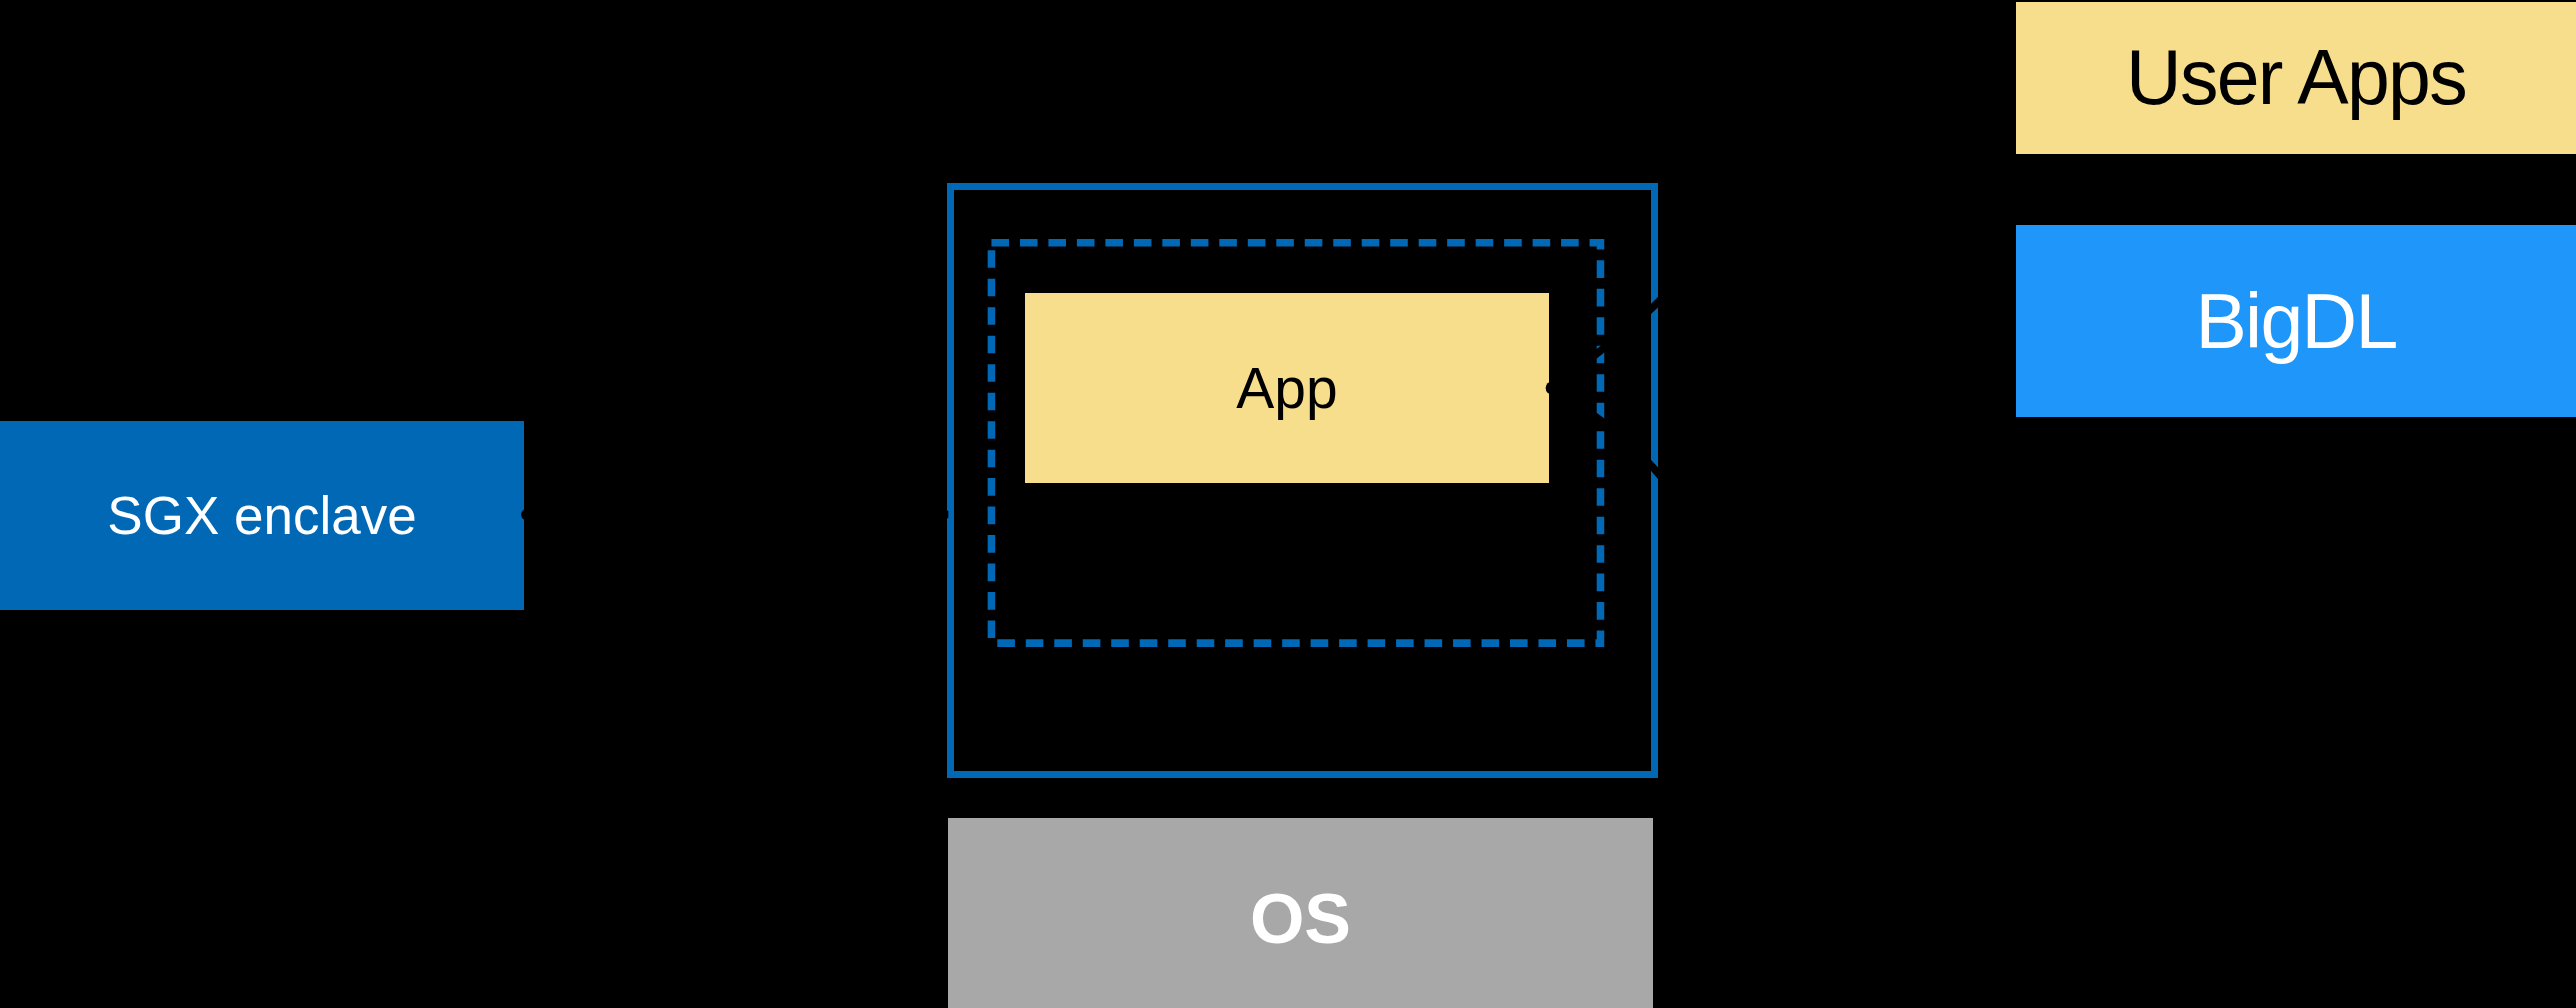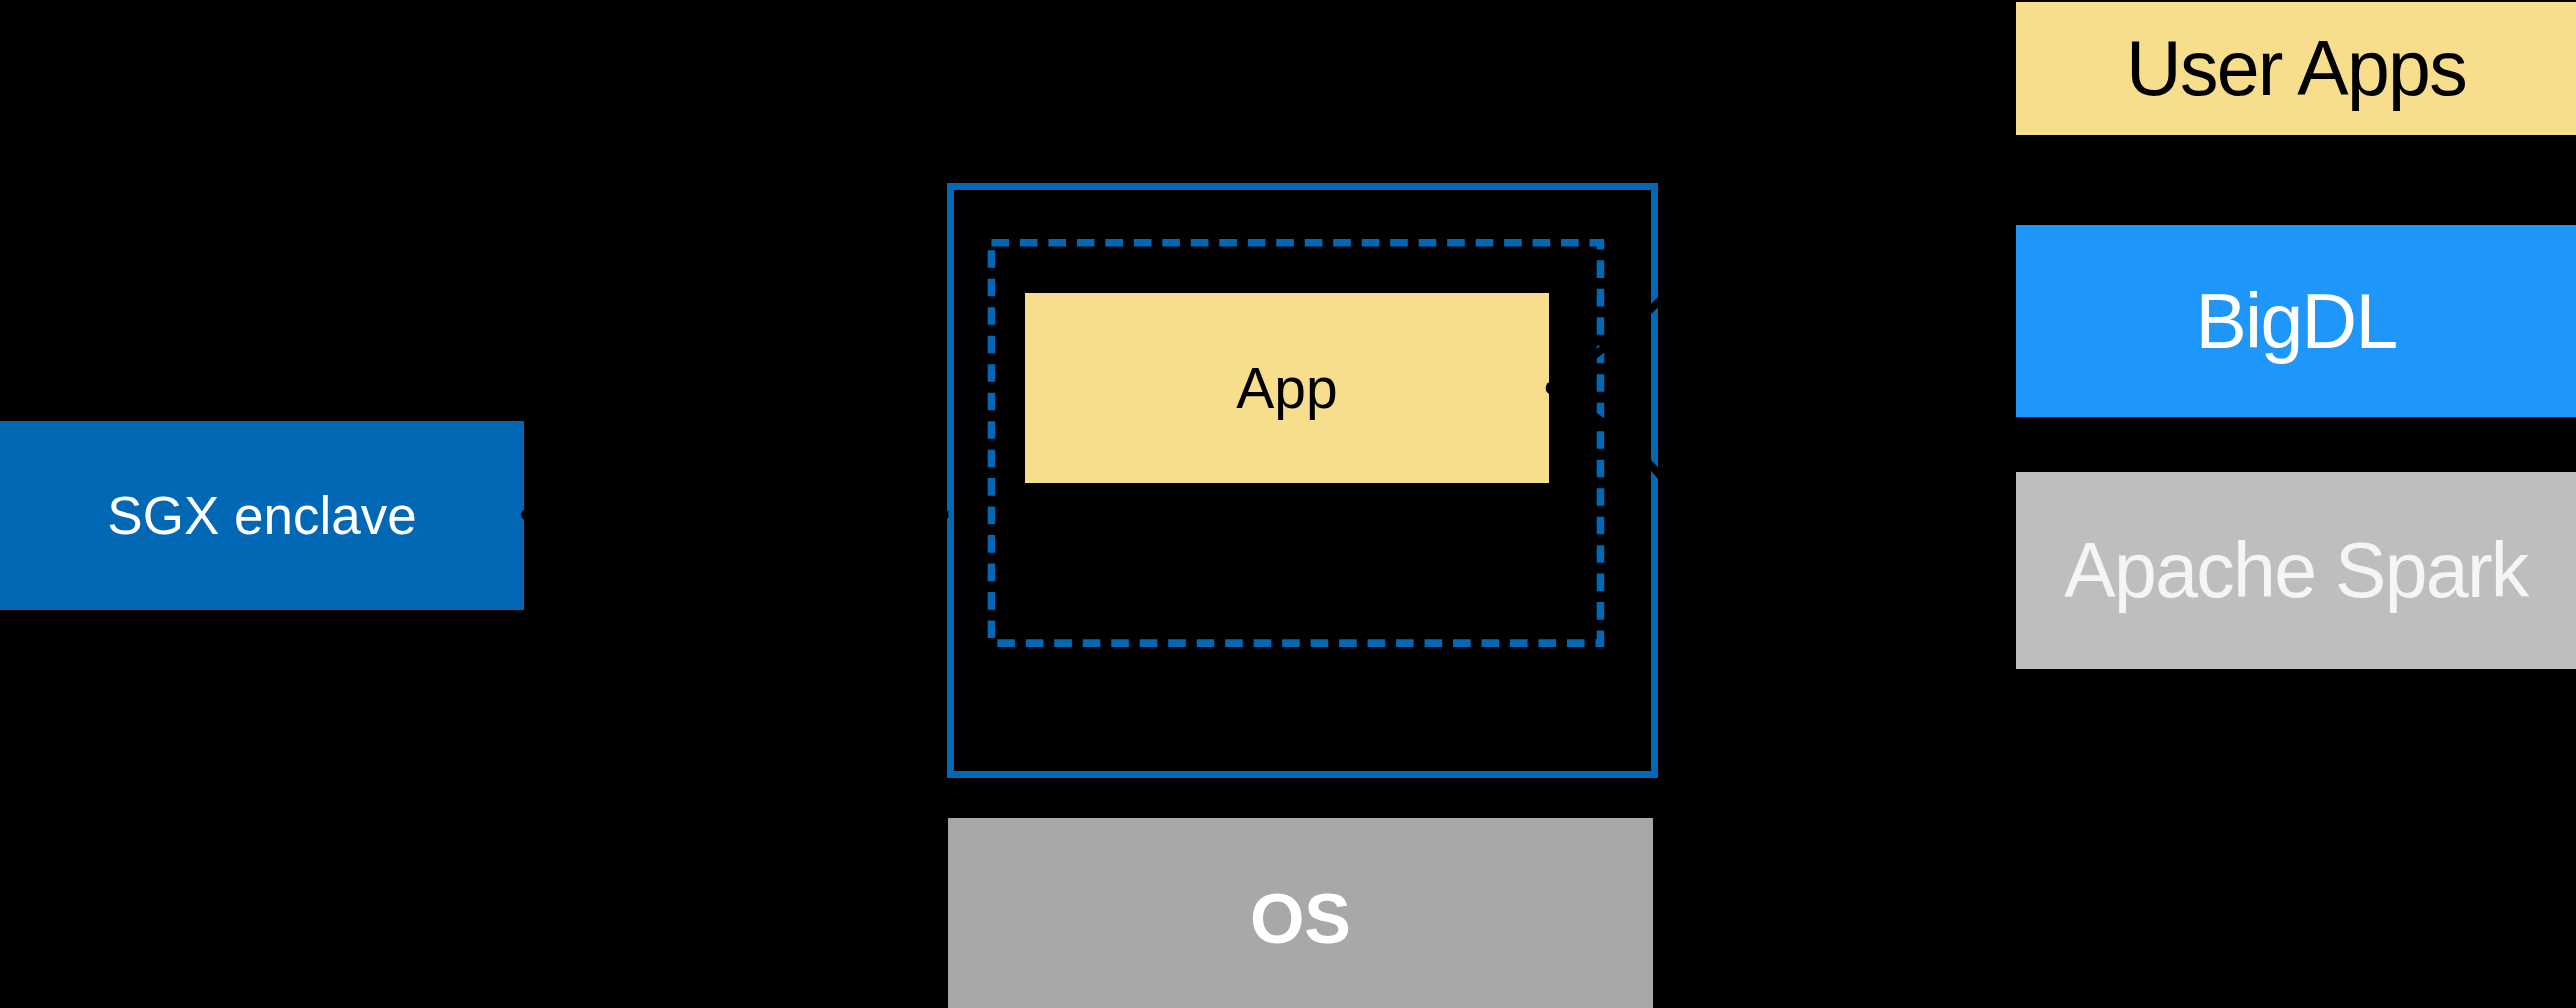--- a/index.html
+++ b/index.html
@@ -60,21 +60,21 @@
   .os-box {
     left: 948px; top: 818px; width: 705px; height: 201px;
     background: var(--grayMid);
     color: var(--textLight);
     font-size: 70px;
     font-weight: bold;
   }
 
   
   .user-apps-box {
-    left: 2016px; top: 1.7px; width: 560px; height: 133px;
+    left: 2016px; top: 1.7px; width: 560px; height: 152px;
     background: var(--yellow);
     color: var(--textDark);
     font-size: 77px;
     letter-spacing: -1.7px;
   }
   .bigdl-box {
     left: 2016px; top: 225px; width: 560px; height: 192px;
     background: var(--brightBlue);
     color: var(--textLight);
     font-size: 77px;
@@ -119,23 +119,20 @@
   </div>
 
   <div class="box user-apps-box">
     <span class="label">User Apps</span>
   </div>
 
   <div class="box bigdl-box">
     <span class="label">BigDL</span>
   </div>
 
-  <div class="box spark-box">
-    <span class="label">Apache Spark</span>
-  </div>
 
   <svg class="connector-svg" width="2576" height="1009" viewBox="0 0 3075 1204">
 
     <g>
       <line x1="1132" y1="614" x2="636" y2="614" style="stroke: var(--connector);" stroke-width="9"></line>
       <circle cx="629" cy="614" r="7" style="fill: var(--connector);"></circle>
     </g>
 
     <g>
       <path d="M 2005,330 C 1990,355 1950,390 1856,460" fill="none" style="stroke: var(--connector);" stroke-width="9" stroke-linecap="round"></path>

